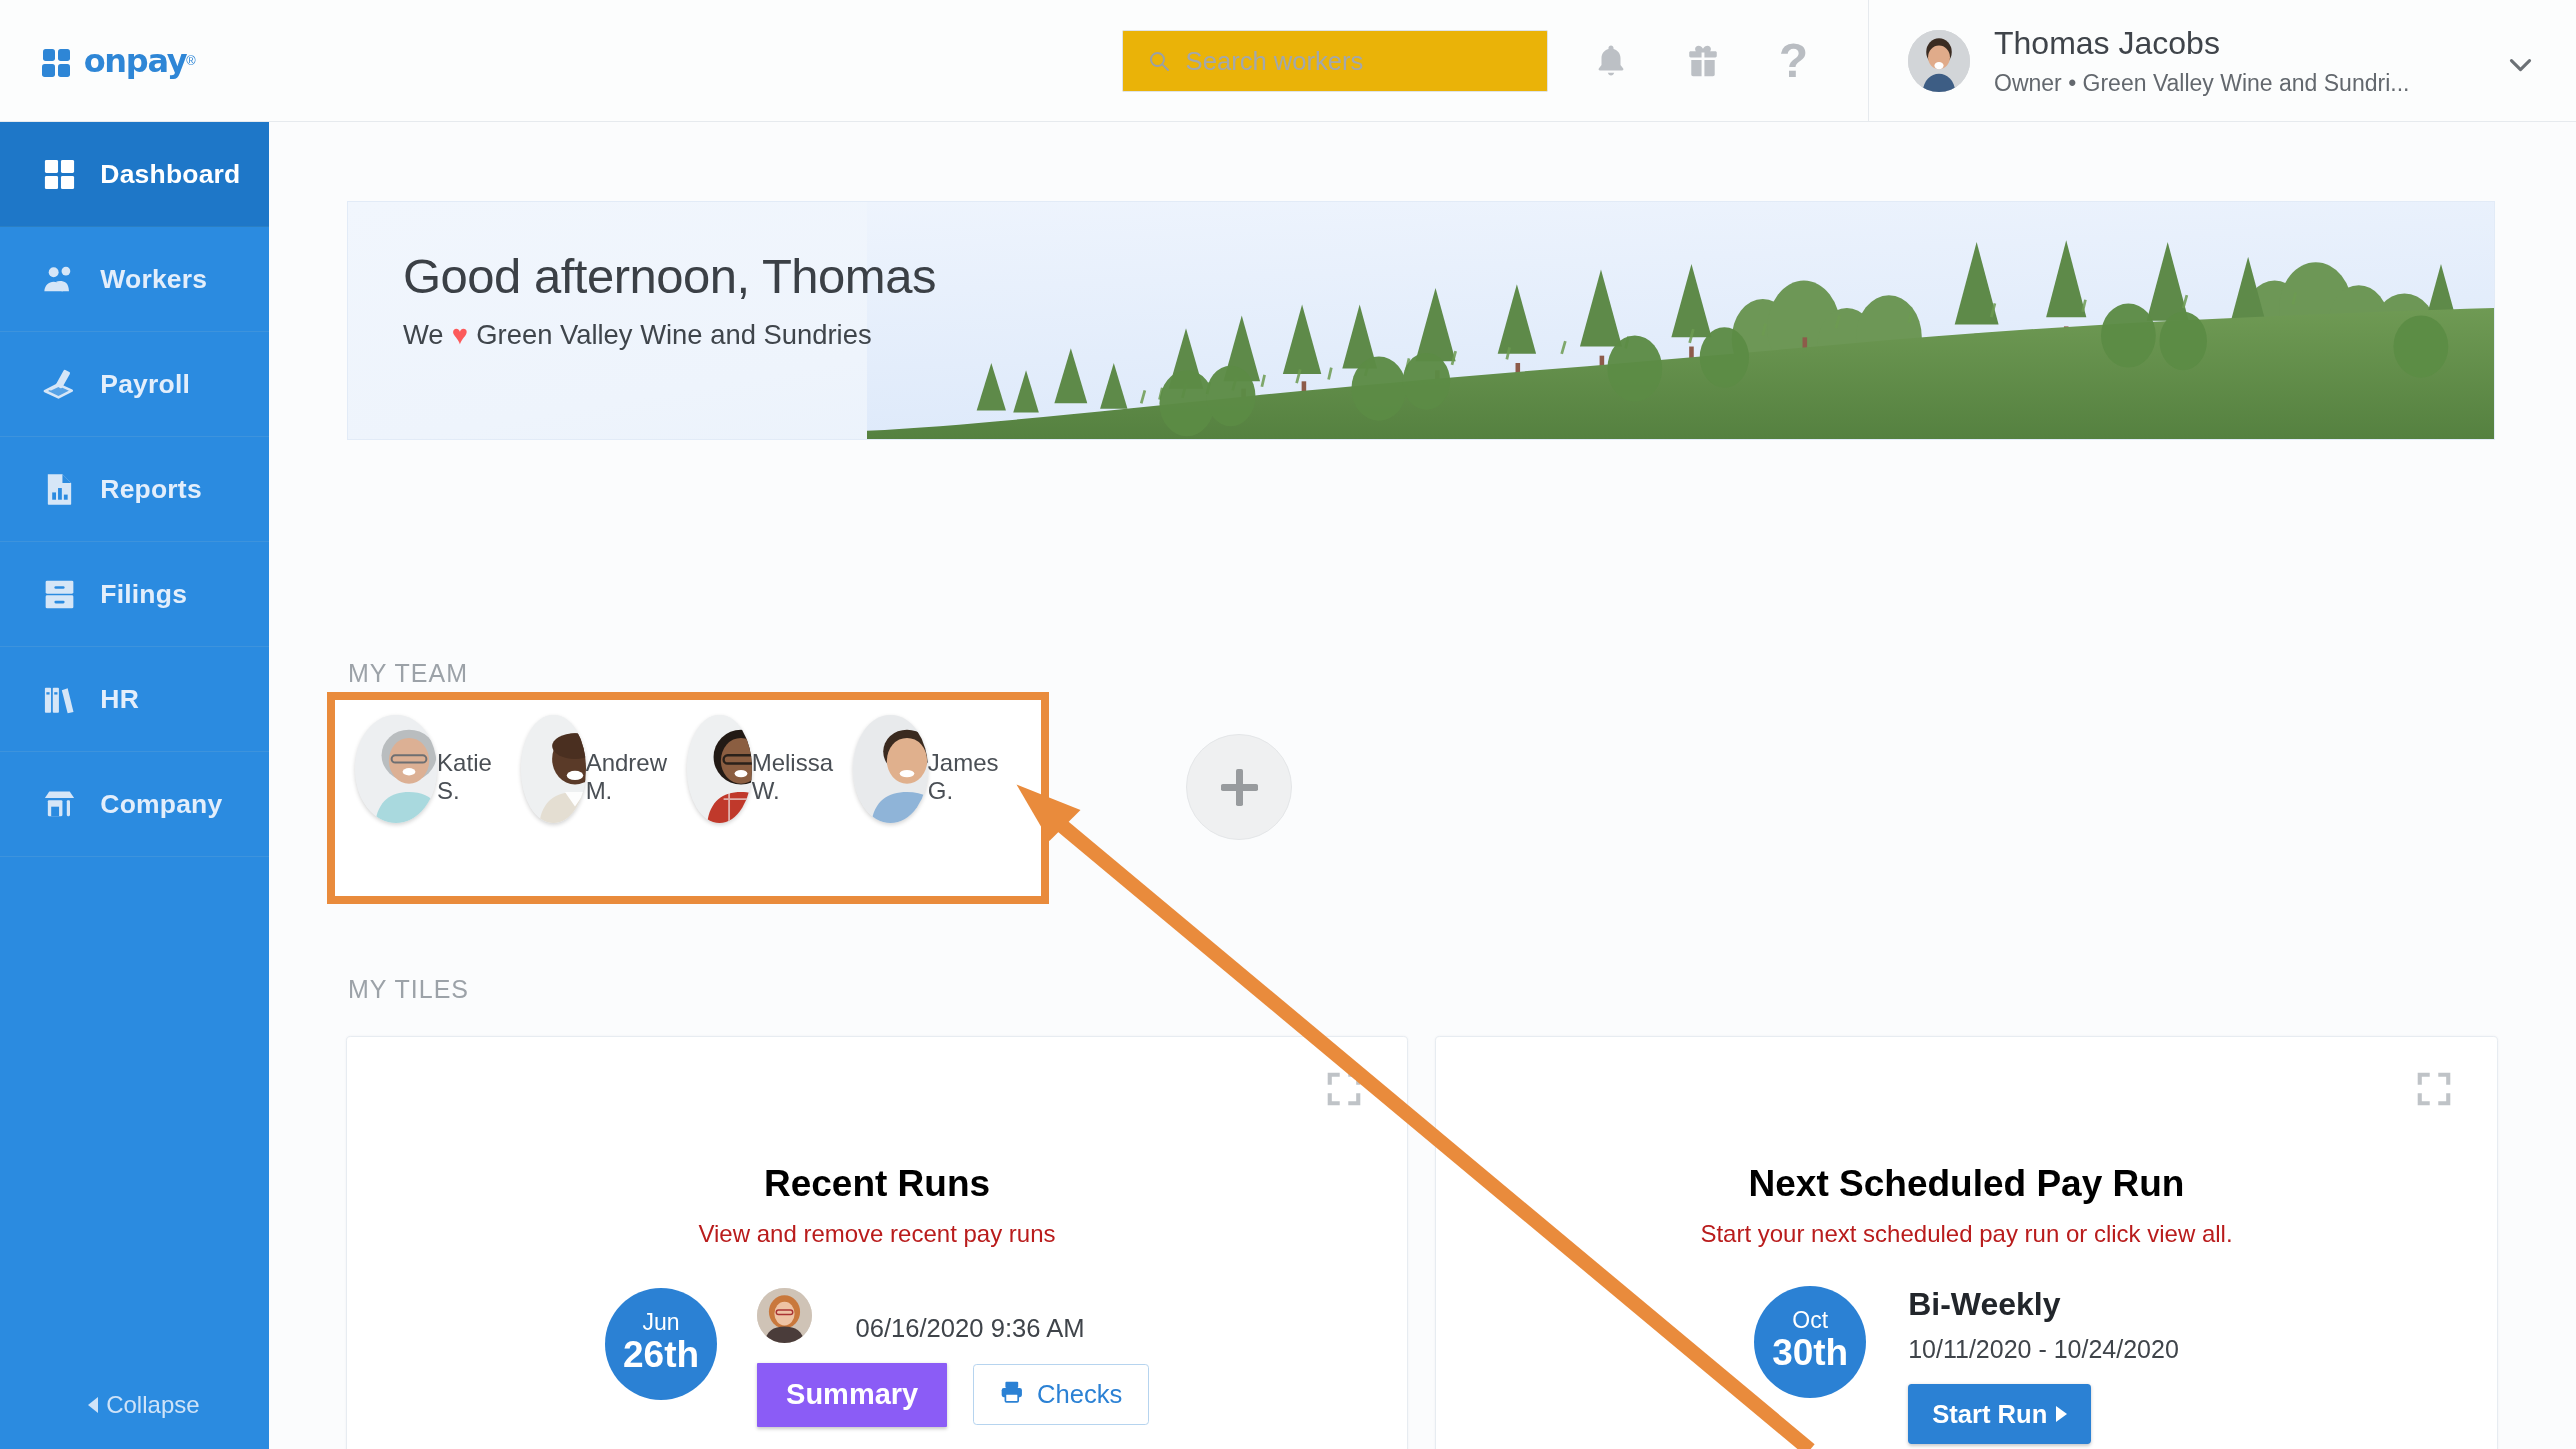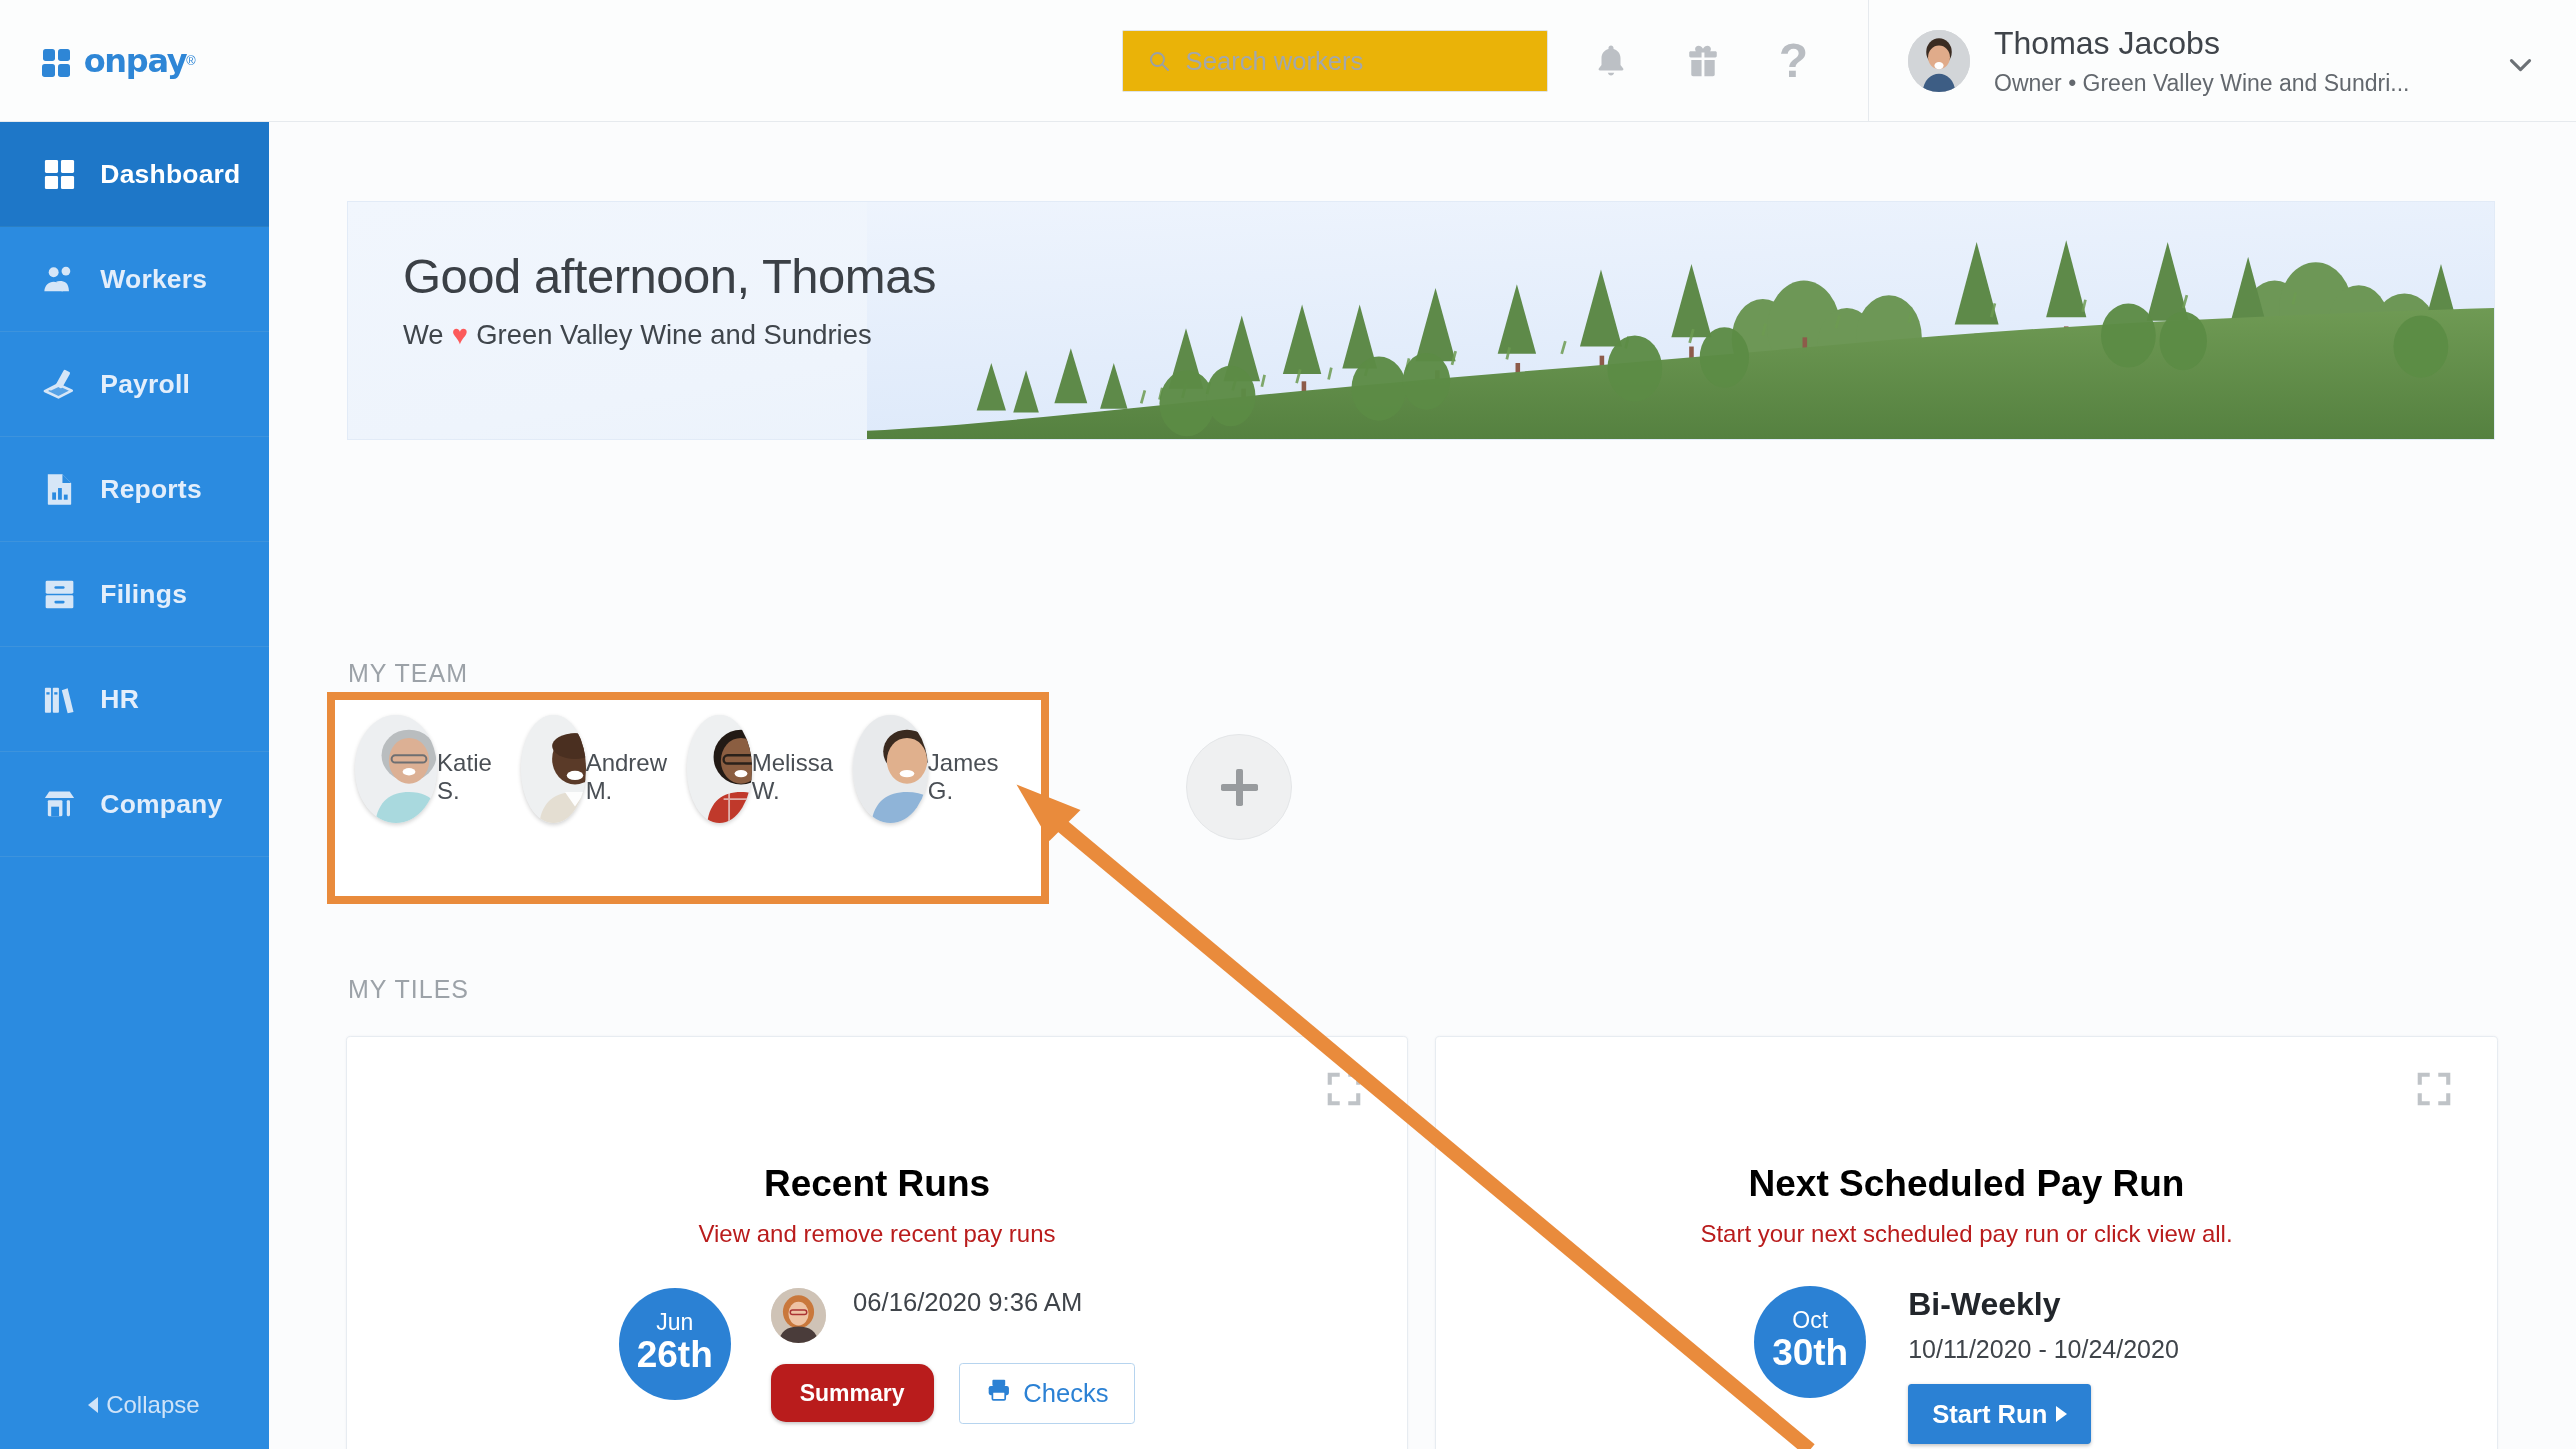--- a/index.html
+++ b/index.html
@@ -149,27 +149,27 @@
   .run-row { display:flex; align-items:flex-start; margin-top: 40px; }
   .date-circle {
     width: 112px; height: 112px; border-radius: 50%; background: #2b81d4; color:#fff;
     display:flex; flex-direction:column; align-items:center; justify-content:center;
     flex: 0 0 112px;
   }
   .date-circle .m { font-size: 23px; font-weight: 400; line-height: 1; }
   .date-circle .d { font-size: 37px; font-weight: 700; line-height: 1.15; }
 
   .run-info { margin-left: 40px; }
-  .run-top { display:flex; align-items:flex-start; }
+  .run-top { display:flex; align-items:flex-end;gap:16px; }
   .run-avatar { width: 55px; height: 55px; border-radius: 50%; overflow:hidden; background:#ded7cf; margin-right: 27.4px; flex:0 0 55px; }
   .run-ts { font-size: 25.6px; color: #3f444a; }
   .run-actions { display:flex; align-items:center; margin-top: 20px; }
   .btn-primary {
-    background: #b91c1c; color:#fff; font-size: 23px; font-weight: 700;
-    padding: 15.5px 29px; border: none; border-radius: 15px; cursor:pointer;
+    background: #8b5cf6; color:#fff; font-size: 29px; font-weight: 700;
+    padding: 15.5px 29px; border: none; border-radius: 1px; cursor:pointer;
     box-shadow: 0 1.8px 3.7px rgba(0,0,0,.22); font-family:"Liberation Sans", sans-serif;
   }
   .btn-ghost {
     background:#fff; color:#2b81d4; font-size: 25.6px; padding: 13.7px 25.6px;
     border: 0.9px solid #b6d4ef; border-radius: 3.7px; cursor:pointer; margin-left: 25.6px;
     display:flex; align-items:center; font-family:"Liberation Sans", sans-serif;
   }
   .btn-ghost svg { margin-right: 12px; }
 
   .sched-row { display:flex; align-items:flex-start; margin-top: 38px; }

